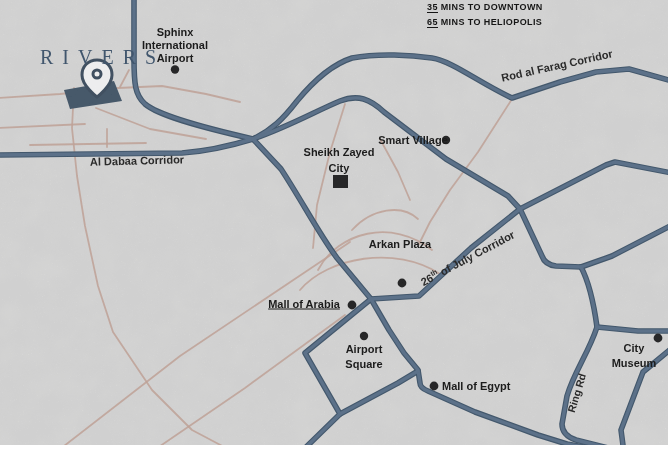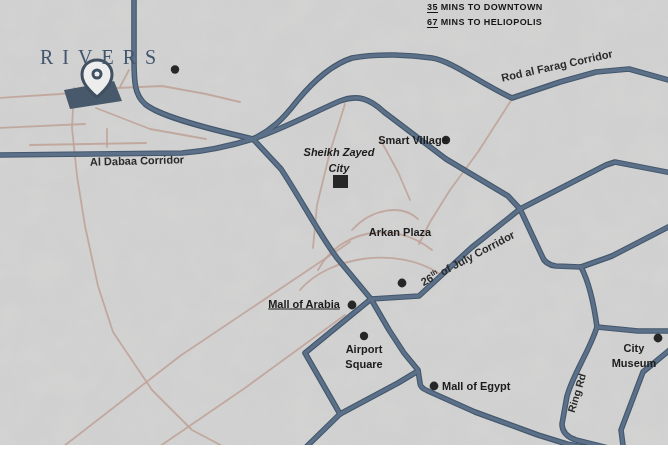--- a/index.html
+++ b/index.html
@@ -96,38 +96,43 @@
     <circle cx="352" cy="305" r="4.4" fill="#0d0d0d"></circle>
     <circle cx="364" cy="336" r="4.2" fill="#0d0d0d"></circle>
     <circle cx="434" cy="386" r="4.4" fill="#0d0d0d"></circle>
     <circle cx="658" cy="338" r="4.4" fill="#0d0d0d"></circle>
 
     <rect x="0" y="0" width="668" height="452" filter="url(#grainF)" opacity="0.18"></rect>
   </svg>
 
   <div class="times">
     <div><span class="num">35</span><span> MINS TO DOWNTOWN</span></div>
-    <div><span class="num">67</span><span> MINS TO HELIOPOLIS</span></div>
+    <div><span class="num">65</span><span> MINS TO HELIOPOLIS</span></div>
   </div>
 
   <div class="brand">RIVERS</div>
 
+  <div class="lbl ctr" style="left:175px;top:45px;">
+    <div>Sphinx</div>
+    <div>International</div>
+    <div>Airport</div>
+  </div>
 
   <div class="lbl ctr road-lbl" style="left:137px;top:161px;transform:translate(-50%,-50%) rotate(-1.5deg);">Al Dabaa Corridor</div>
 
   <div class="lbl ctr road-lbl" style="left:557px;top:66px;transform:translate(-50%,-50%) rotate(-12.5deg);">Rod al Farag Corridor</div>
 
   <div class="lbl ctr" style="left:413px;top:140px;">Smart Village</div>
 
-  <div class="lbl ctr" style="left:339px;top:160px;line-height:16px;font-style:italic;">
+  <div class="lbl ctr" style="left:339px;top:160px;line-height:16px;">
     <div>Sheikh Zayed</div>
     <div>City</div>
   </div>
 
-  <div class="lbl ctr" style="left:400px;top:232px;">Arkan Plaza</div>
+  <div class="lbl ctr" style="left:400px;top:244px;">Arkan Plaza</div>
 
   <div class="lbl ctr" style="left:304px;top:304px;text-decoration:underline;">Mall of Arabia</div>
 
   <div class="lbl ctr road-lbl" style="left:467px;top:257px;transform:translate(-50%,-50%) rotate(-28deg);"><span>26</span><sup class="th">th</sup><span> of July Corridor</span></div>
 
   <div class="lbl ctr" style="left:364px;top:357px;line-height:15px;">
     <div>Airport</div>
     <div>Square</div>
   </div>
 

